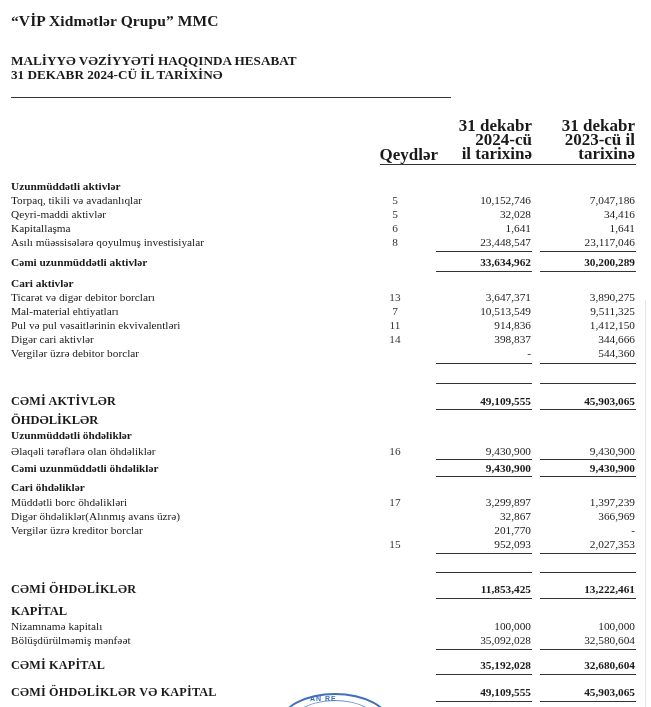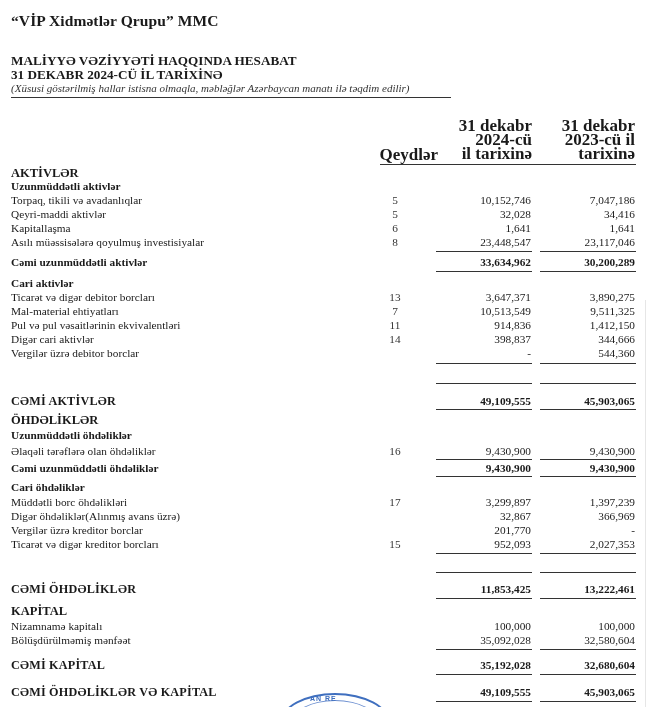--- a/index.html
+++ b/index.html
@@ -52,39 +52,35 @@
   .stamp-text { position: absolute; left: 310px; top: 695px; font-size: 7px; color: #3f6fbf; font-family: "Liberation Sans", sans-serif; font-weight: bold; letter-spacing: 1px; }
   .right-edge { position: absolute; left: 645px; top: 300px; width: 1px; height: 407px; background: #e6e6e6; }
 </style>
 </head>
 <body>
 
 <div class="page">
   <div class="company">“VİP Xidmətlər Qrupu” MMC</div>
   <div class="title1">MALİYYƏ VƏZİYYƏTİ HAQQINDA HESABAT</div>
   <div class="title2">31 DEKABR 2024-CÜ İL TARİXİNƏ</div>
-  <div class="subtitle">(Xüsusi göstərilmiş hallar istisna olmaqla, məbləğlər Azərbaycan manatı ilə təqdim edilir)</div>
   <div class="title-rule"></div>
 
   <div class="col-head col-notes-h">Qeydlər</div>
   <div class="col-head col-2024-h">
     <div>31 dekabr</div>
     <div>2024-cü</div>
     <div>il tarixinə</div>
   </div>
   <div class="col-head col-2023-h">
     <div>31 dekabr</div>
     <div>2023-cü il</div>
     <div>tarixinə</div>
   </div>
   <div class="head-rule"></div>
 
-  <div class="row section" style="top:167px">
-    <span class="lbl">AKTİVLƏR</span>
-  </div>
   <div class="row subsection" style="top:180px">
     <span class="lbl">Uzunmüddətli aktivlər</span>
   </div>
   <div class="row" style="top:194px">
     <span class="lbl">Torpaq, tikili və avadanlıqlar</span>
     <span class="note">5</span>
     <span class="v24">10,152,746</span>
     <span class="v23">7,047,186</span>
   </div>
   <div class="row" style="top:208px">
@@ -198,21 +194,20 @@
     <span class="v24">32,867</span>
     <span class="v23">366,969</span>
   </div>
   <div class="row" style="top:524px">
     <span class="lbl">Vergilər üzrə kreditor borclar</span>
     <span class="note"></span>
     <span class="v24">201,770</span>
     <span class="v23">-</span>
   </div>
   <div class="row" style="top:538px">
-    <span class="lbl">Ticarət və digər kreditor borcları</span>
     <span class="note">15</span>
     <span class="v24">952,093</span>
     <span class="v23">2,027,353</span>
   </div>
   <div class="rule r24" style="top:553px"></div>
   <div class="rule r23" style="top:553px"></div>
   <div class="rule r24" style="top:572px"></div>
   <div class="rule r23" style="top:572px"></div>
 
   <div class="row grand" style="top:583px">

